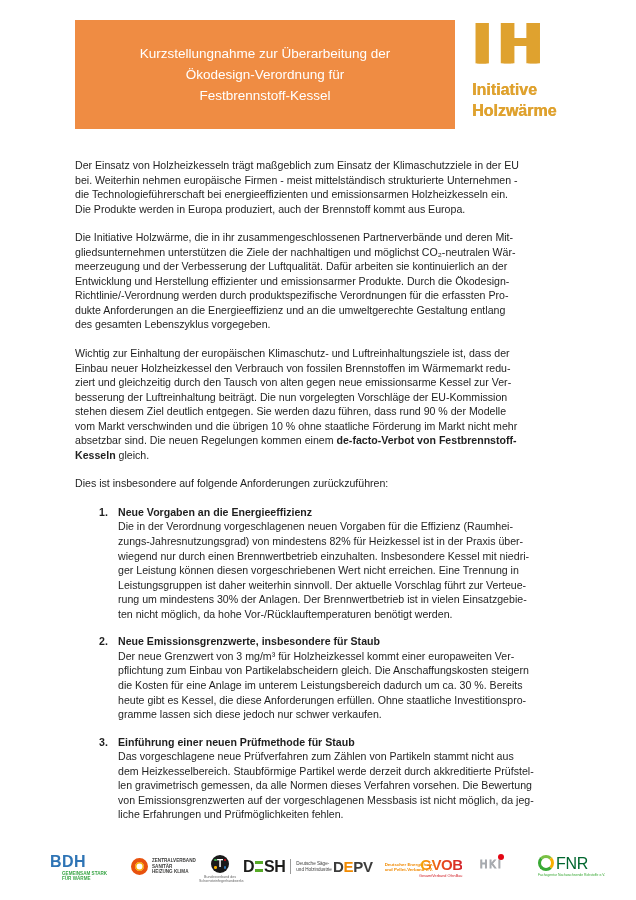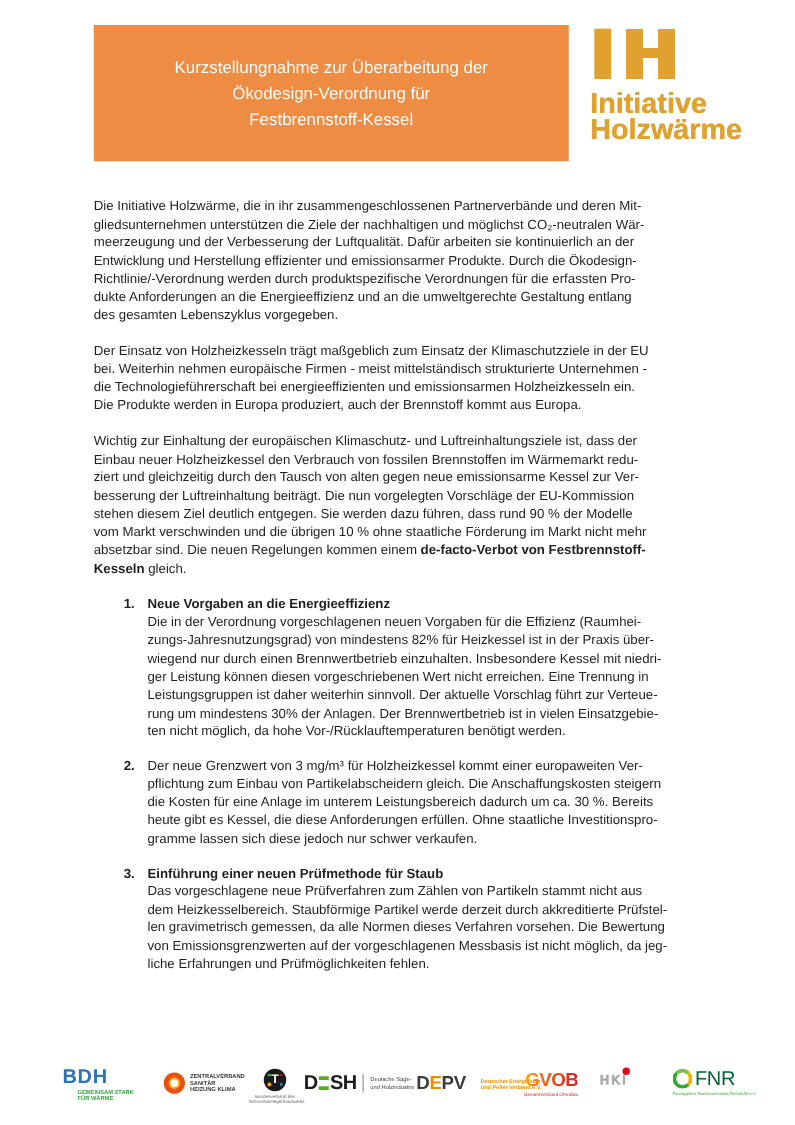--- a/index.html
+++ b/index.html
@@ -12,21 +12,21 @@
     position:absolute;left:75px;top:20px;width:380px;height:109px;
     background:#EF8C43;color:#ffffff;
     display:flex;align-items:center;justify-content:center;text-align:center;
     font-weight:normal;font-size:13.5px;line-height:21px;white-space:pre-line;
   }
   .ih-logo{position:absolute;left:472px;top:16px;color:#DFA22F;}
   .ih-monogram{
     font-family:"DejaVu Sans",sans-serif;font-weight:bold;font-size:55px;line-height:56px;
     letter-spacing:5px;text-shadow:1.6px 0 currentColor,-1.6px 0 currentColor;
   }
-  .ih-name{font-weight:bold;font-size:23px;line-height:21px;
+  .ih-name{margin-top:7px;font-weight:bold;font-size:16px;line-height:21px;
     text-shadow:0.4px 0 currentColor;}
   
   .body-text{
     position:absolute;left:75px;top:158px;width:505px;
     font-size:10.6px;line-height:14.55px;color:#1f1f1f;
   }
   .body-text p{margin:0 0 14px;white-space:pre-line;}
   .list-item{position:relative;padding-left:43px;margin-bottom:13px;}
   .list-item .num{position:absolute;left:24px;top:0;font-weight:bold;}
   .item-title{font-weight:bold;}
@@ -99,54 +99,56 @@
 
   <div class="ih-logo">
     <div class="ih-monogram">IH</div>
     <div class="ih-name">
       <div>Initiative</div>
       <div>Holzwärme</div>
     </div>
   </div>
 
   <div class="body-text">
+    <p>Der Einsatz von Holzheizkesseln trägt maßgeblich zum Einsatz der Klimaschutzziele in der EU
+bei. Weiterhin nehmen europäische Firmen - meist mittelständisch strukturierte Unternehmen -
+die Technologieführerschaft bei energieeffizienten und emissionsarmen Holzheizkesseln ein.
+Die Produkte werden in Europa produziert, auch der Brennstoff kommt aus Europa.</p>
     <p>Die Initiative Holzwärme, die in ihr zusammengeschlossenen Partnerverbände und deren Mit-
 gliedsunternehmen unterstützen die Ziele der nachhaltigen und möglichst CO₂-neutralen Wär-
 meerzeugung und der Verbesserung der Luftqualität. Dafür arbeiten sie kontinuierlich an der
 Entwicklung und Herstellung effizienter und emissionsarmer Produkte. Durch die Ökodesign-
 Richtlinie/-Verordnung werden durch produktspezifische Verordnungen für die erfassten Pro-
 dukte Anforderungen an die Energieeffizienz und an die umweltgerechte Gestaltung entlang
 des gesamten Lebenszyklus vorgegeben.</p>
-    <p>Der Einsatz von Holzheizkesseln trägt maßgeblich zum Einsatz der Klimaschutzziele in der EU
-bei. Weiterhin nehmen europäische Firmen - meist mittelständisch strukturierte Unternehmen -
-die Technologieführerschaft bei energieeffizienten und emissionsarmen Holzheizkesseln ein.
-Die Produkte werden in Europa produziert, auch der Brennstoff kommt aus Europa.</p>
     <p><span>Wichtig zur Einhaltung der europäischen Klimaschutz- und Luftreinhaltungsziele ist, dass der
 Einbau neuer Holzheizkessel den Verbrauch von fossilen Brennstoffen im Wärmemarkt redu-
 ziert und gleichzeitig durch den Tausch von alten gegen neue emissionsarme Kessel zur Ver-
 besserung der Luftreinhaltung beiträgt. Die nun vorgelegten Vorschläge der EU-Kommission
 stehen diesem Ziel deutlich entgegen. Sie werden dazu führen, dass rund 90 % der Modelle
 vom Markt verschwinden und die übrigen 10 % ohne staatliche Förderung im Markt nicht mehr
 absetzbar sind. Die neuen Regelungen kommen einem </span><b>de-facto-Verbot von Festbrennstoff-
 Kesseln</b><span> gleich.</span></p>
+    <p>Dies ist insbesondere auf folgende Anforderungen zurückzuführen:</p>
 
     <div class="list-item">
       <span class="num">1.</span>
       <div class="item-title">Neue Vorgaben an die Energieeffizienz</div>
       <div class="item-body">Die in der Verordnung vorgeschlagenen neuen Vorgaben für die Effizienz (Raumhei-
 zungs-Jahresnutzungsgrad) von mindestens 82% für Heizkessel ist in der Praxis über-
 wiegend nur durch einen Brennwertbetrieb einzuhalten. Insbesondere Kessel mit niedri-
 ger Leistung können diesen vorgeschriebenen Wert nicht erreichen. Eine Trennung in
 Leistungsgruppen ist daher weiterhin sinnvoll. Der aktuelle Vorschlag führt zur Verteue-
 rung um mindestens 30% der Anlagen. Der Brennwertbetrieb ist in vielen Einsatzgebie-
 ten nicht möglich, da hohe Vor-/Rücklauftemperaturen benötigt werden.</div>
     </div>
 
     <div class="list-item">
       <span class="num">2.</span>
+      <div class="item-title">Neue Emissionsgrenzwerte, insbesondere für Staub</div>
       <div class="item-body">Der neue Grenzwert von 3 mg/m³ für Holzheizkessel kommt einer europaweiten Ver-
 pflichtung zum Einbau von Partikelabscheidern gleich. Die Anschaffungskosten steigern
 die Kosten für eine Anlage im unterem Leistungsbereich dadurch um ca. 30 %. Bereits
 heute gibt es Kessel, die diese Anforderungen erfüllen. Ohne staatliche Investitionspro-
 gramme lassen sich diese jedoch nur schwer verkaufen.</div>
     </div>
 
     <div class="list-item">
       <span class="num">3.</span>
       <div class="item-title">Einführung einer neuen Prüfmethode für Staub</div>

